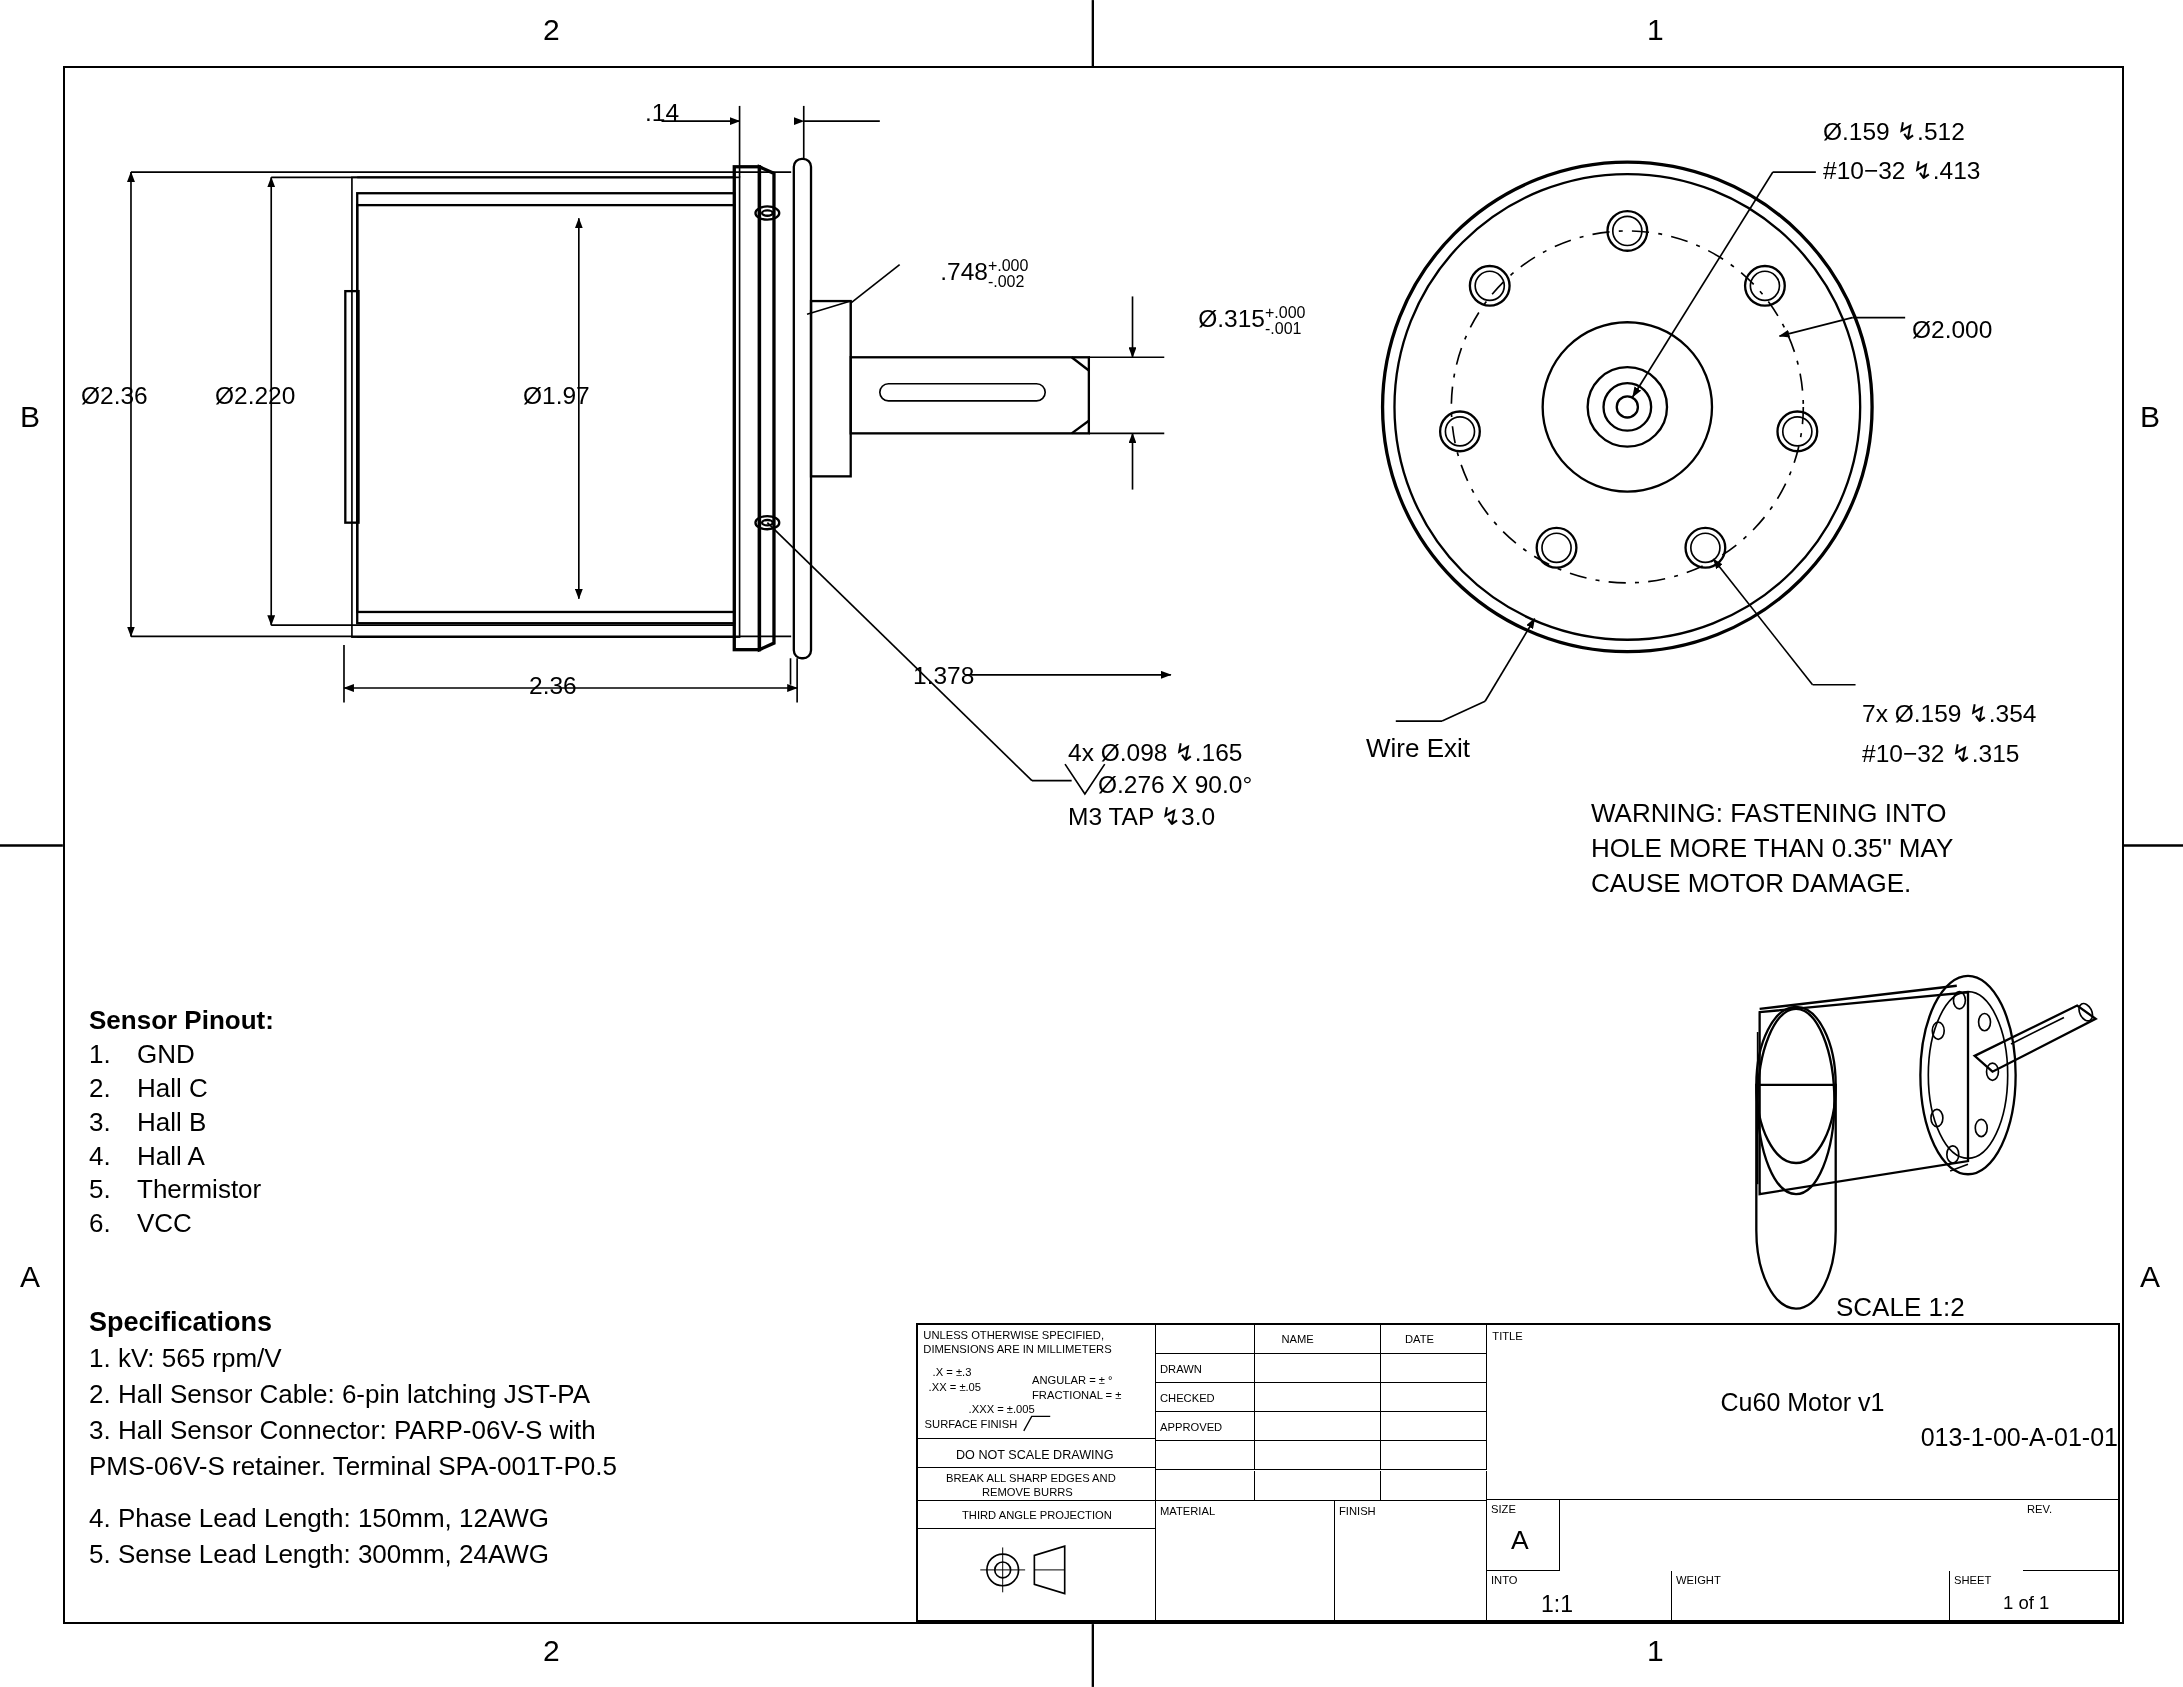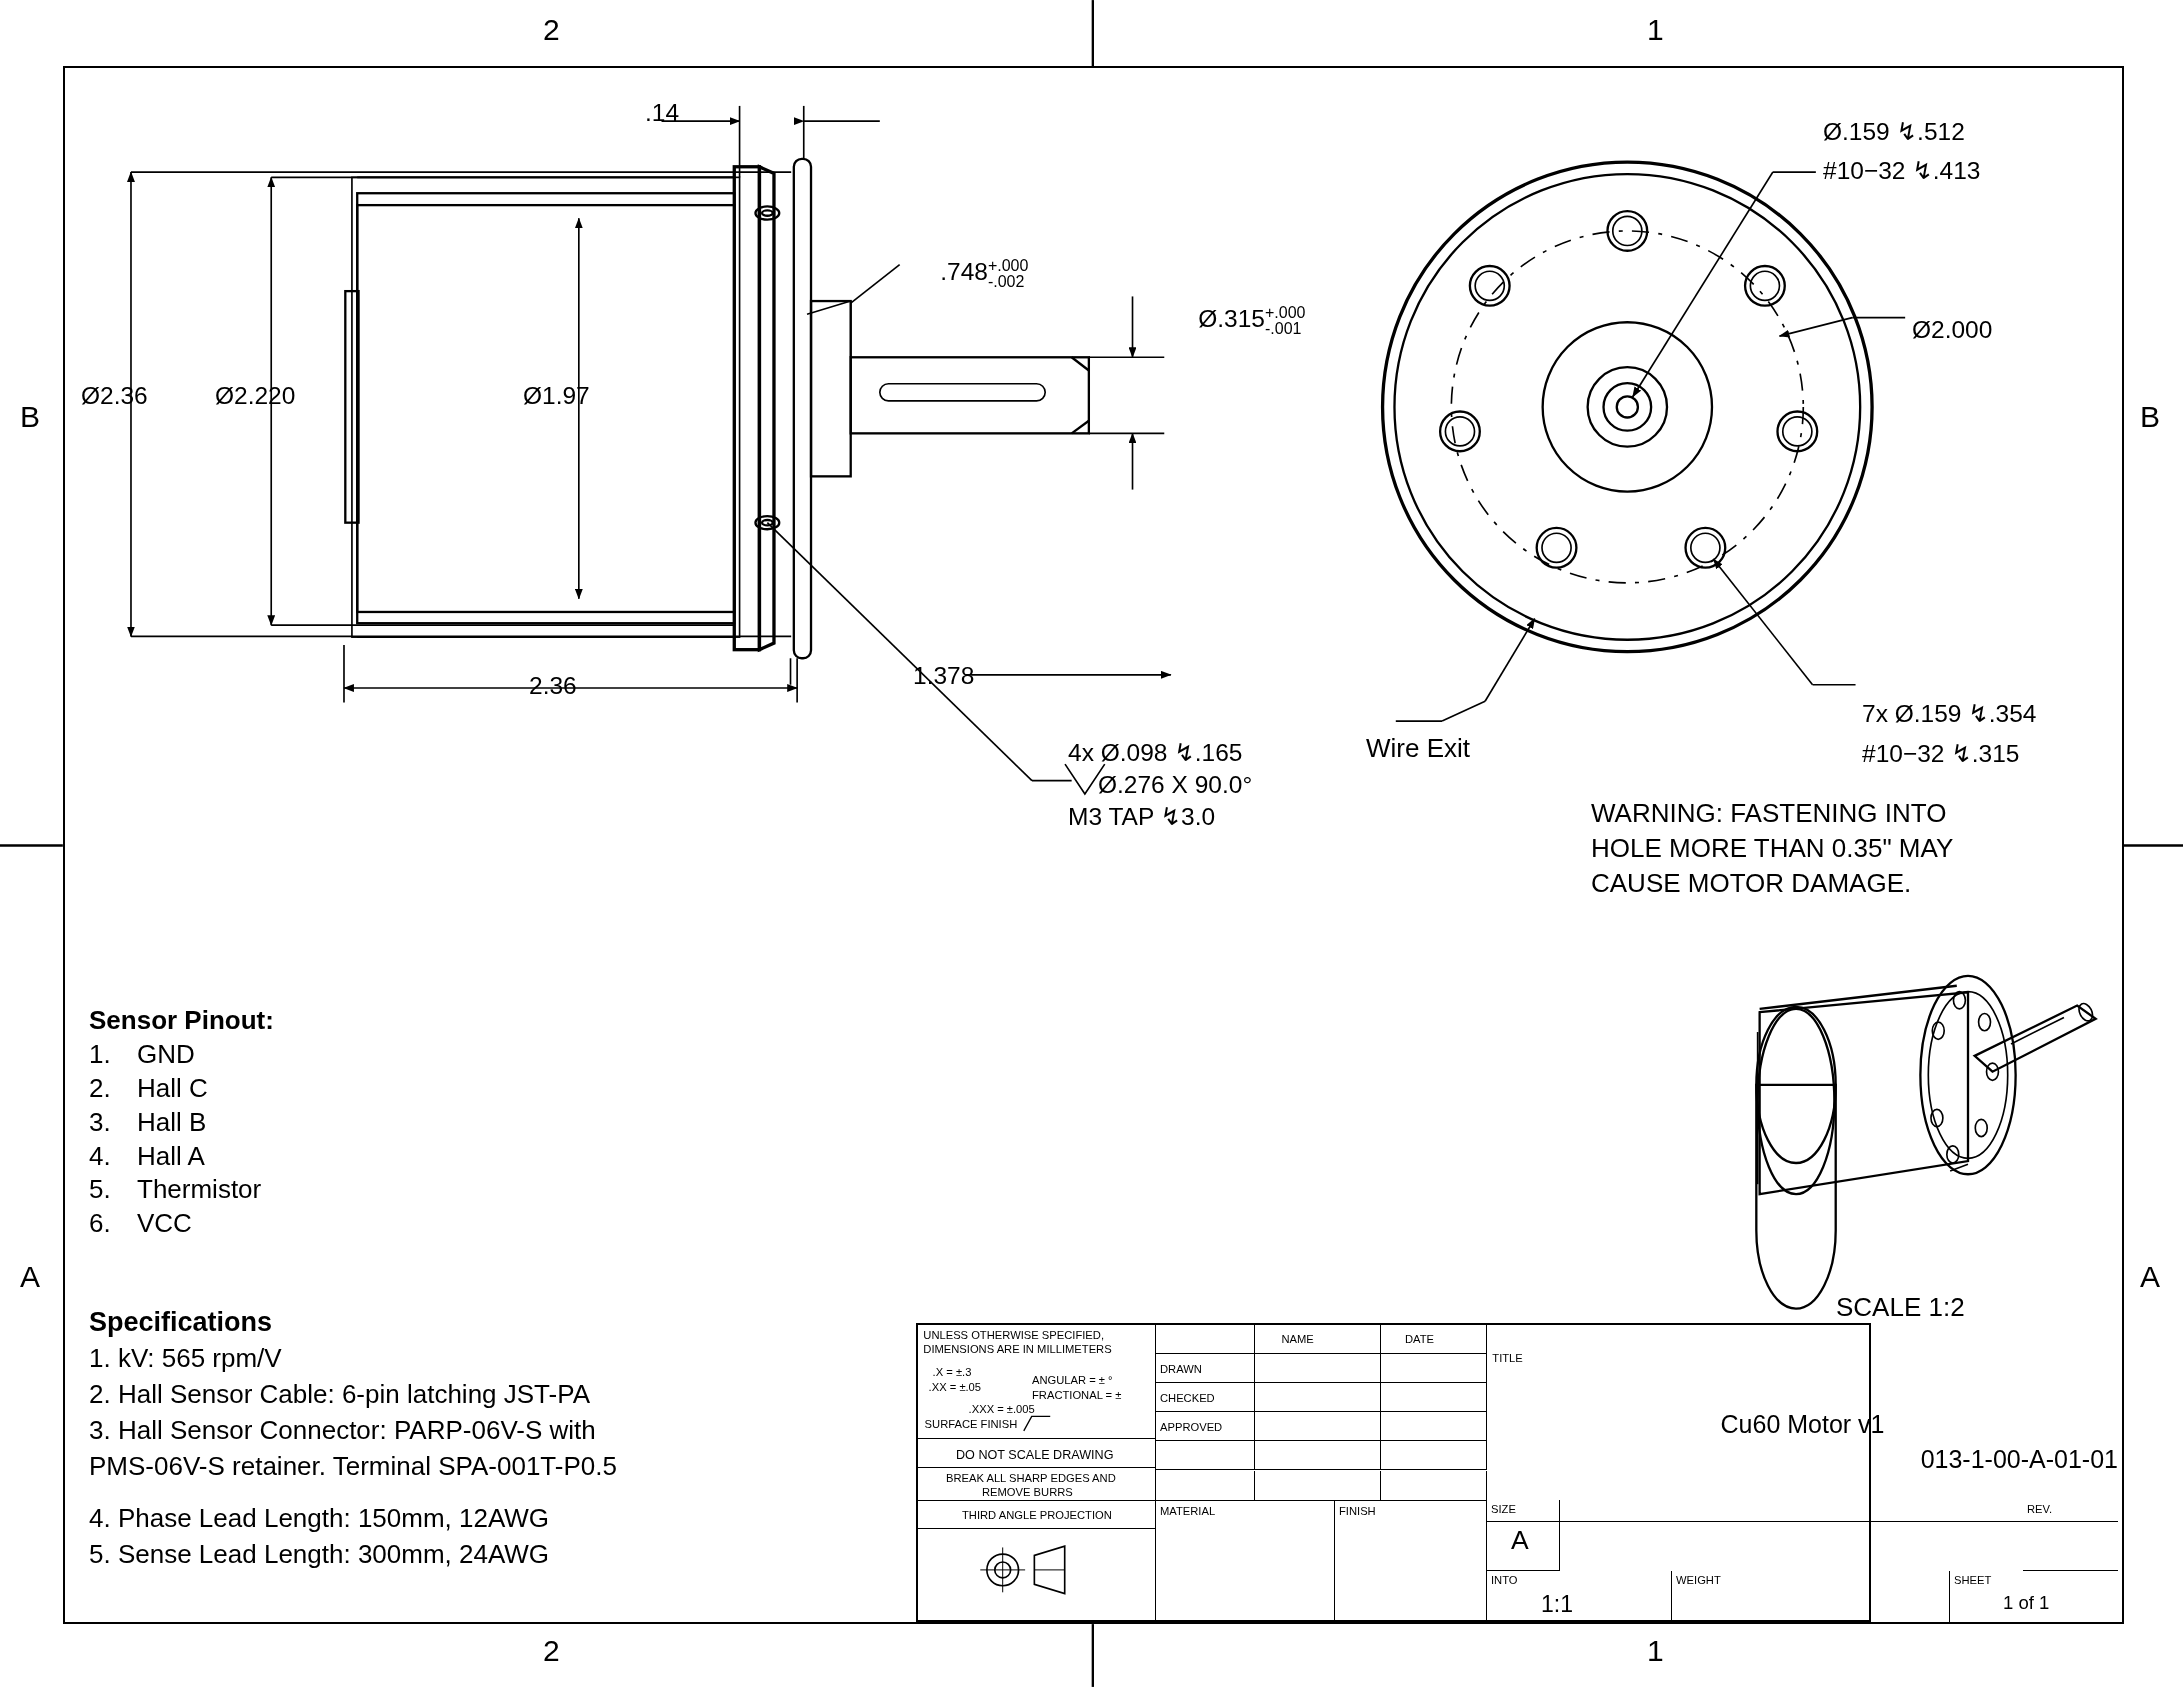--- a/index.html
+++ b/index.html
@@ -45,21 +45,21 @@
     font-size: 16px;
     line-height: 1.0;
     vertical-align: middle;
     text-align: left;
   }
 
   
   .tb {
     position: absolute;
     left: 916px; top: 1323px;
-    width: 955px; height: 299px;
+    width: 1204px; height: 299px;
     border: 2px solid #000;
     box-sizing: border-box;
   }
   .tb .cell {
     position: absolute;
     box-sizing: border-box;
     border-right: 1.3px solid #000;
     border-bottom: 1.3px solid #000;
   }
   .tb .lbl {
@@ -415,21 +415,21 @@
 
     <div class="cell" style="left:417px; top:176px; width:152px; height:121px; border-bottom:none;">
       <div class="lbl" style="left:4px; top:4px;">FINISH</div>
       <div class="lbl" style="left:8px; top:40px; font-size:14.6px;"></div>
     </div>
     <div class="cell" style="left:238px; top:176px; width:179px; height:121px; border-bottom:none;">
       <div class="lbl" style="left:4px; top:4px;">MATERIAL</div>
       <div class="lbl" style="left:8px; top:40px; font-size:14.6px;"></div>
     </div>
 
-    <div class="cell" style="left:569px; top:0; width:631px; height:175px; border-right:none; border-top:none;margin-top:22px;">
+    <div class="cell" style="left:569px; top:0; width:631px; height:175px; border-right:none; border-top:none;">
       <div class="lbl" style="left:5.3px; top:5.3px;">TITLE</div>
       <div class="tb-title txt" style="position:absolute; left:0; right:0; top:63px; text-align:center;">Cu60 Motor v1</div>
       <div class="tb-title txt" style="position:absolute; left:0; right:0; top:98px; text-align:right;">013-1-00-A-01-01</div>
     </div>
 
     <div class="cell" style="left:569px; top:175px; width:73px; height:71px;">
       <div class="lbl" style="left:4px; top:3.3px;">SIZE</div>
       <div style="position:absolute; left:24px; top:25px; font-size:26.5px;">A</div>
     </div>
     <div class="cell" style="left:1105px; top:175px; width:95px; height:71px; border-right:none;">

